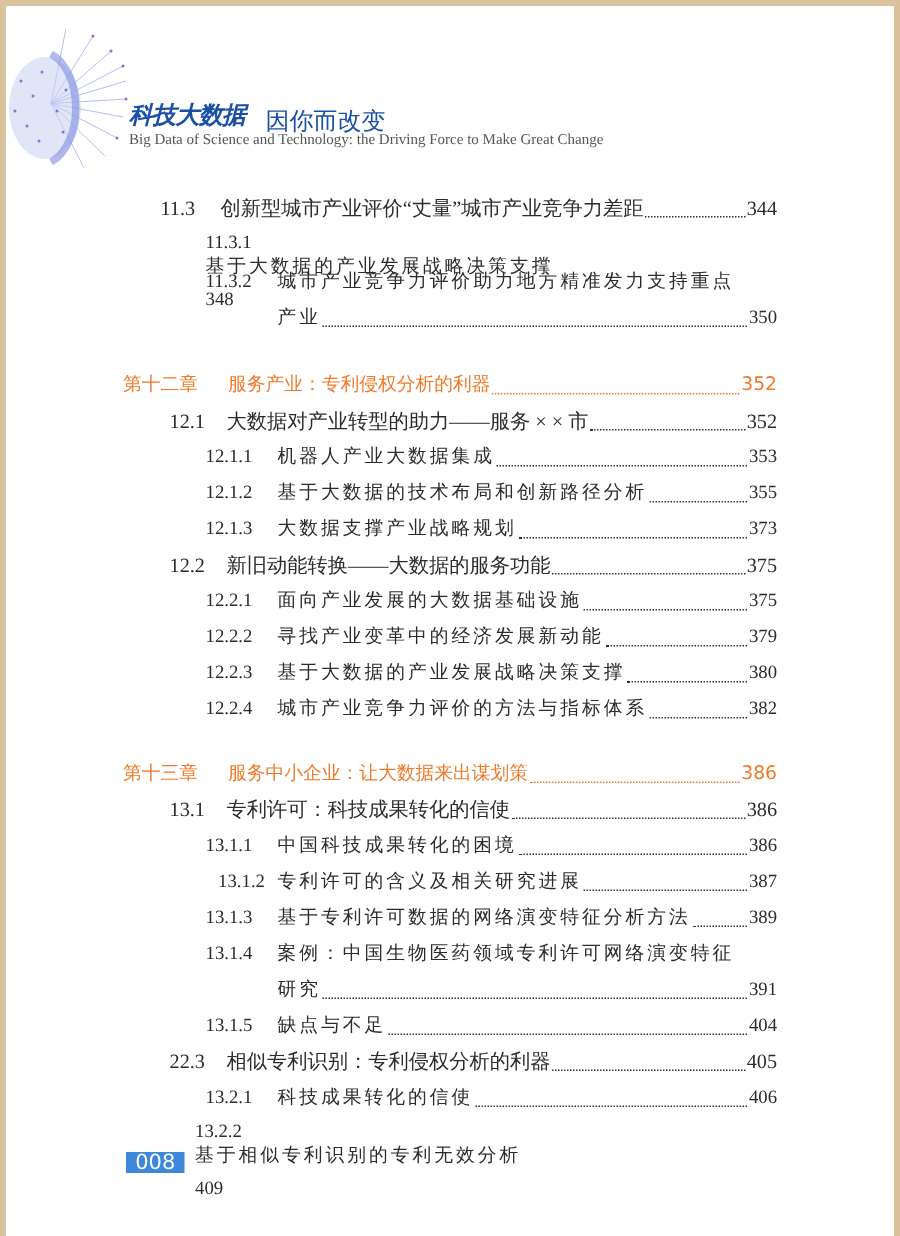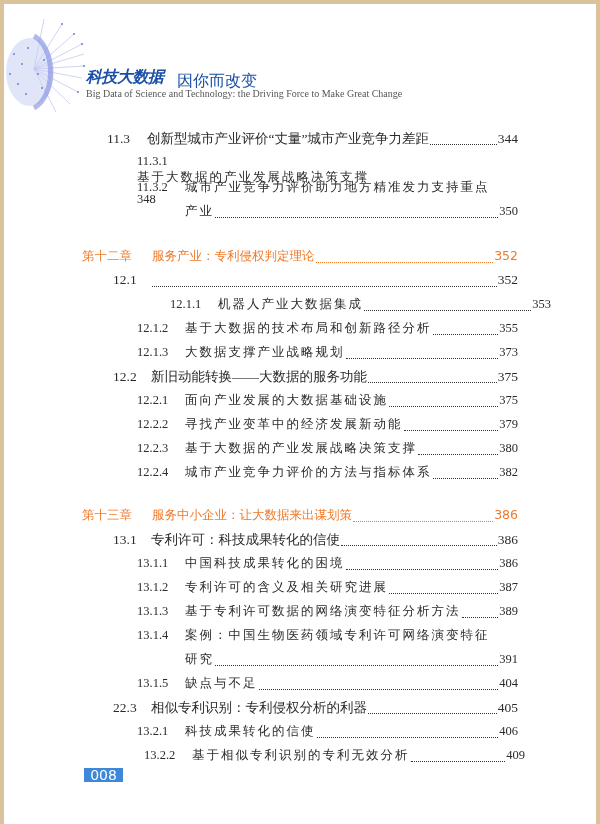--- a/index.html
+++ b/index.html
@@ -130,30 +130,31 @@
       <span class="title">城市产业竞争力评价助力地方精准发力支持重点</span>
     </div>
     <div class="row l3 cont" style="left:181px; top:199px; width:333px;">
       <span class="title">产业</span>
       <span class="dots"></span>
       <span class="page-num">350</span>
     </div>
 
     <div class="row chapter" style="left:78px; top:244px; width:436px;">
       <span class="num" style="width:70px;">第十二章</span>
-      <span class="title">服务产业：专利侵权判定理论</span>
+      <span class="title">服务产业：专利侵权分析的利器</span>
       <span class="dots"></span>
       <span class="page-num">352</span>
     </div>
     <div class="row l2" style="left:109px; top:268px; width:405px;">
       <span class="num" style="width:38px;">12.1</span>
+      <span class="title">大数据对产业转型的助力——服务 × × 市</span>
       <span class="dots"></span>
       <span class="page-num">352</span>
     </div>
-    <div class="row l3" style="left:133px; top:292px; width:381px;margin-left:33px;">
+    <div class="row l3" style="left:133px; top:292px; width:381px;">
       <span class="num" style="width:48px;">12.1.1</span>
       <span class="title">机器人产业大数据集成</span>
       <span class="dots"></span>
       <span class="page-num">353</span>
     </div>
     <div class="row l3" style="left:133px; top:316px; width:381px;">
       <span class="num" style="width:48px;">12.1.2</span>
       <span class="title">基于大数据的技术布局和创新路径分析</span>
       <span class="dots"></span>
       <span class="page-num">355</span>
@@ -206,21 +207,21 @@
       <span class="title">专利许可：科技成果转化的信使</span>
       <span class="dots"></span>
       <span class="page-num">386</span>
     </div>
     <div class="row l3" style="left:133px; top:551px; width:381px;">
       <span class="num" style="width:48px;">13.1.1</span>
       <span class="title">中国科技成果转化的困境</span>
       <span class="dots"></span>
       <span class="page-num">386</span>
     </div>
-    <div class="row l3" style="left:133px; top:575px; width:381px;">
+    <div class="row l3" style="left:133px; top:575px; width:381px;text-align:center;">
       <span class="num" style="width:48px;">13.1.2</span>
       <span class="title">专利许可的含义及相关研究进展</span>
       <span class="dots"></span>
       <span class="page-num">387</span>
     </div>
     <div class="row l3" style="left:133px; top:599px; width:381px;">
       <span class="num" style="width:48px;">13.1.3</span>
       <span class="title">基于专利许可数据的网络演变特征分析方法</span>
       <span class="dots"></span>
       <span class="page-num">389</span>
@@ -245,21 +246,21 @@
       <span class="title">相似专利识别：专利侵权分析的利器</span>
       <span class="dots"></span>
       <span class="page-num">405</span>
     </div>
     <div class="row l3" style="left:133px; top:719px; width:381px;">
       <span class="num" style="width:48px;">13.2.1</span>
       <span class="title">科技成果转化的信使</span>
       <span class="dots"></span>
       <span class="page-num">406</span>
     </div>
-    <div class="row l3" style="left:140px; top:743px; width:381px;">
+    <div class="row l3" style="left:126px; top:743px; width:381px;flex-direction:column;">
       <span class="num" style="width:48px;">13.2.2</span>
       <span class="title">基于相似专利识别的专利无效分析</span>
       <span class="dots"></span>
       <span class="page-num">409</span>
     </div>
   </div>
 
   <div class="page-badge">008</div>
 </div>
 

